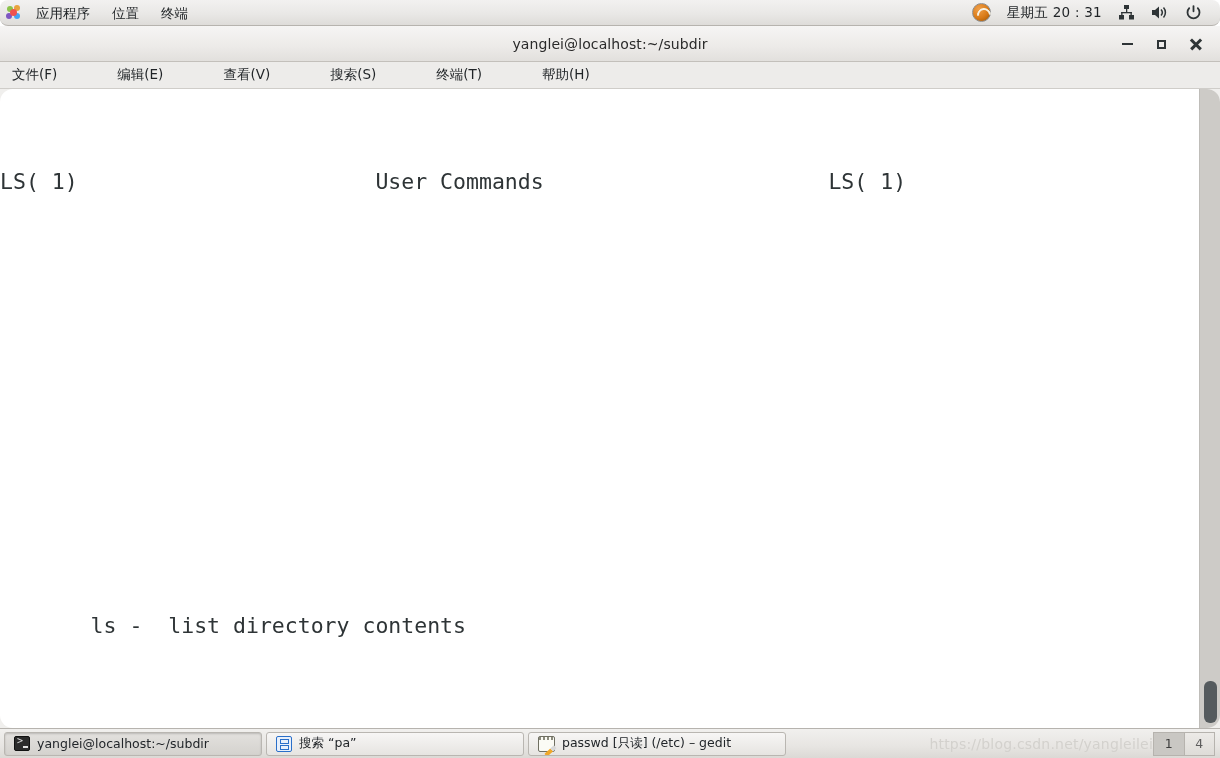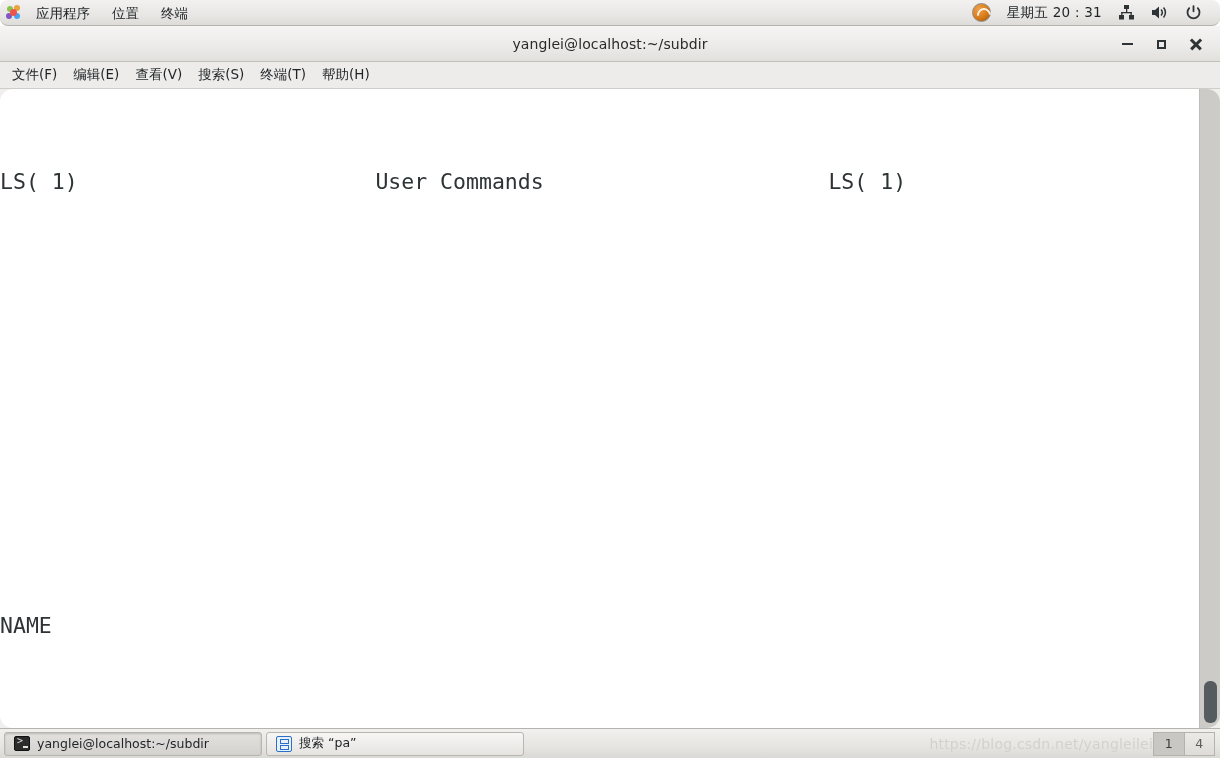--- a/index.html
+++ b/index.html
@@ -120,20 +120,21 @@
 
   #menubar {
     height: 27px;
     background: #edecea;
     border-bottom: 1px solid #cfcdc9;
     display: flex;
     align-items: center;
     padding-left: 4px;
     font-size: 13.5px;
     color: #1f2326;
+    gap: 44px;
   }
   .menu-item { padding: 3px 8px; white-space: nowrap; }
 
   
   #term-area {
     position: relative;
     height: 639px;
     background: #ffffff;
     overflow: hidden;
     border-radius: 13px;
@@ -370,21 +371,20 @@
     <span class="menu-item">终端(T)</span>
     <span class="menu-item">帮助(H)</span>
   </div>
 
   <div id="term-area">
     <div id="term-text">
       <div class="ln">LS( 1)                       User Commands                      LS( 1)</div>
       <div class="ln"></div>
       <div class="ln"></div>
       <div class="ln"></div>
-      <div class="ln">NAME</div>
       <div class="ln">       ls -  list directory contents</div>
       
       
       
       
       
       
       
       
       
@@ -403,20 +403,24 @@
   <div class="task-btn wide1 active">
     <span class="icon-term"></span>
     <span class="task-label">yanglei@localhost:~/subdir</span>
   </div>
 
   <div class="task-btn wide2">
     <span class="icon-search"></span>
     <span class="task-label">搜索 “pa”</span>
   </div>
 
+  <div class="task-btn wide3">
+    <span class="icon-gedit"></span>
+    <span class="task-label">passwd [只读] (/etc) – gedit</span>
+  </div>
 
   <div id="watermark">https://blog.csdn.net/yangleilei</div>
 
   <div id="workspace-switcher">
     <span class="ws-cell current">1</span>
     <span class="ws-sep"></span>
     <span class="ws-cell">4</span>
   </div>
 </div>
 

